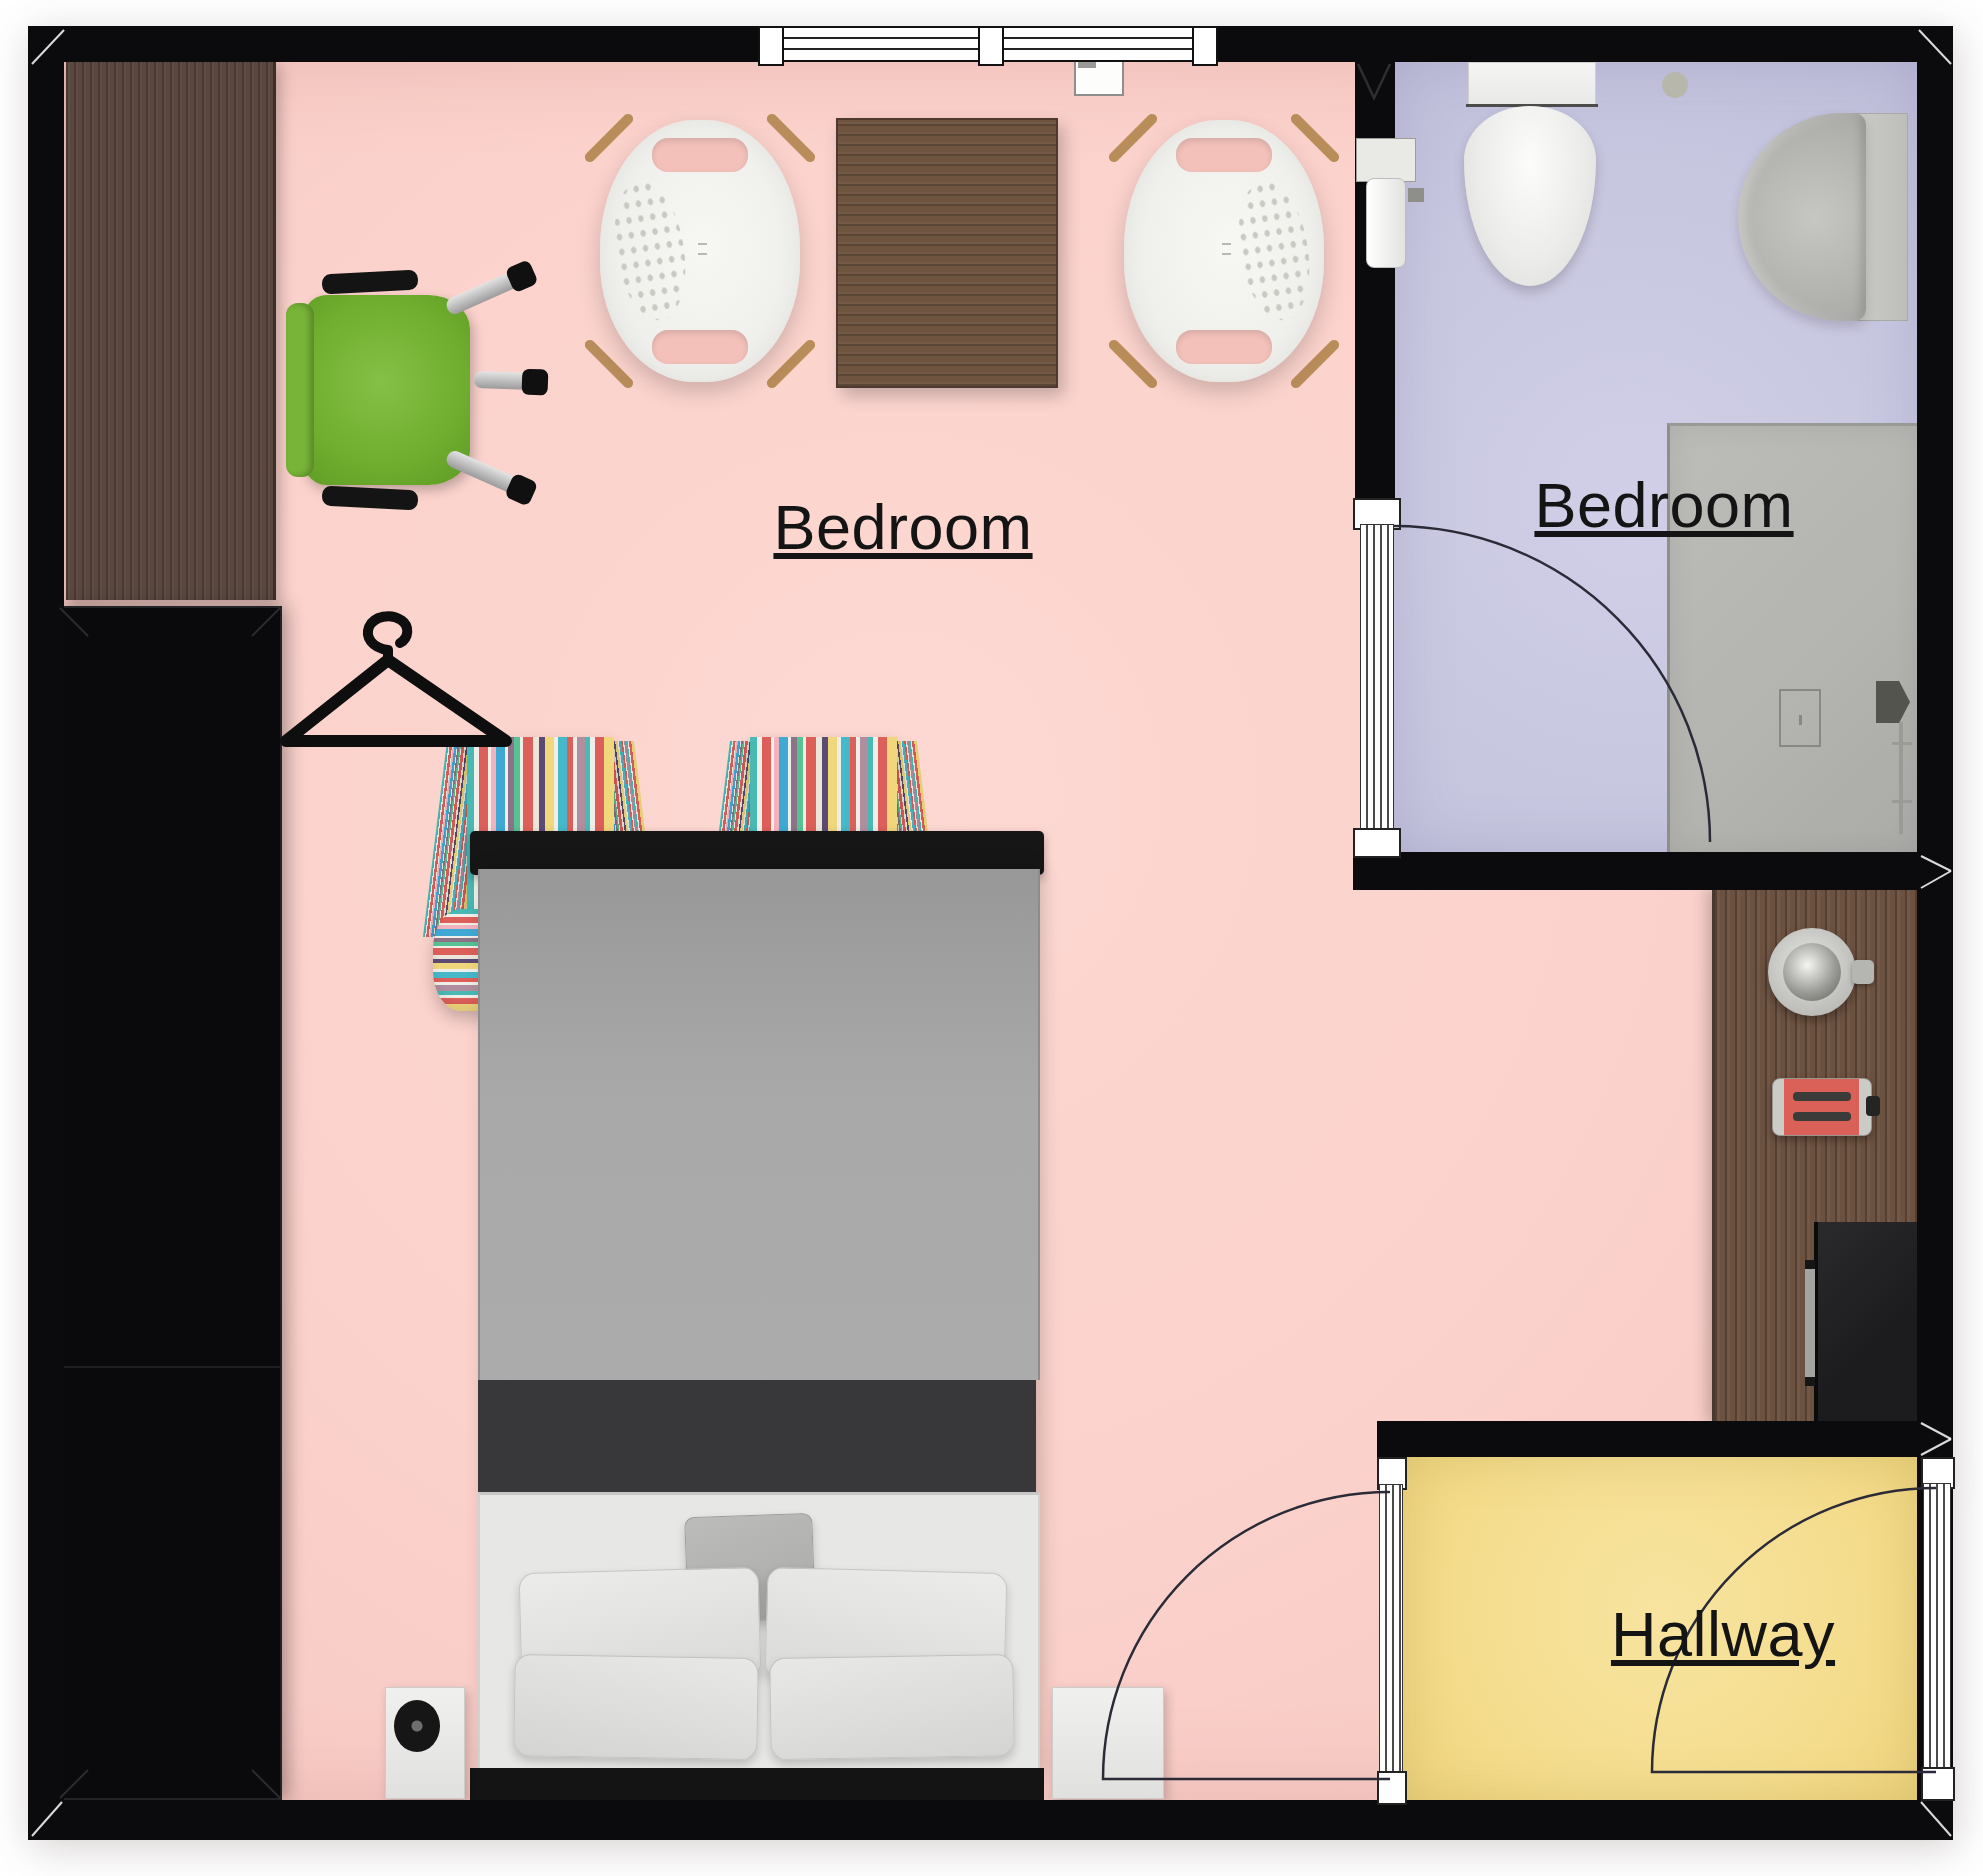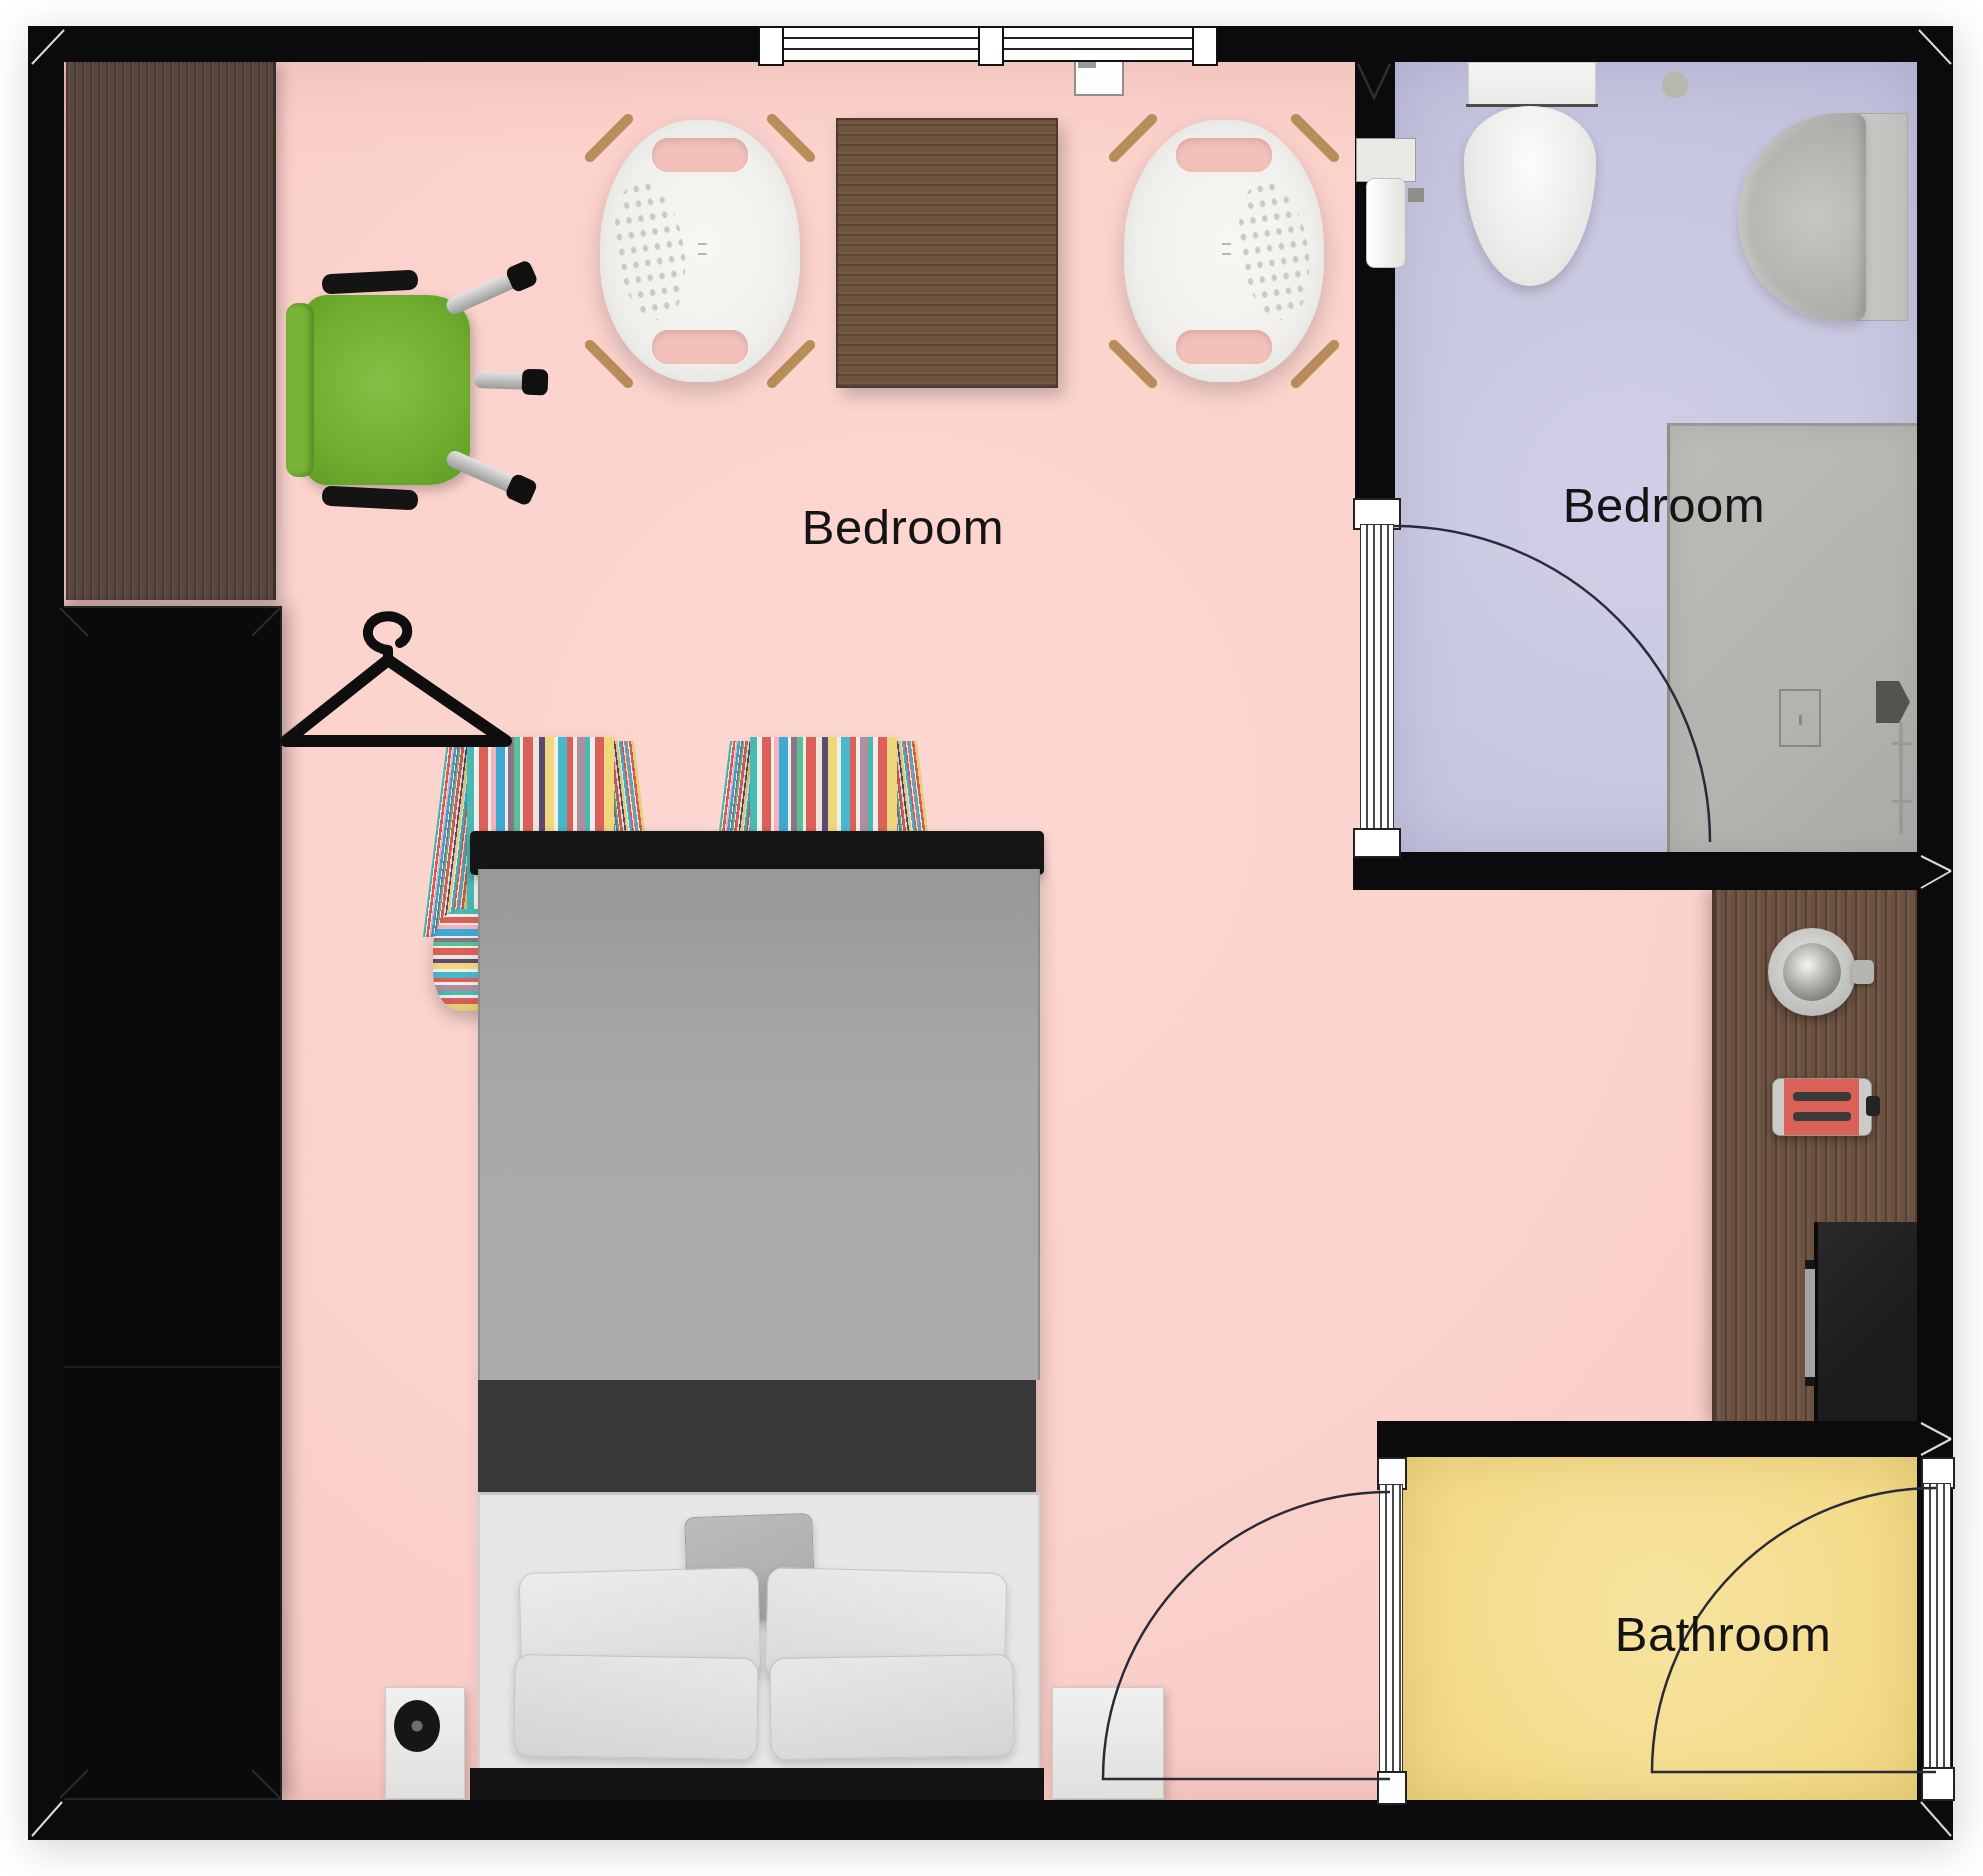--- a/index.html
+++ b/index.html
@@ -153,21 +153,21 @@
   .kettle-knob{left:1852px;top:960px;width:22px;height:24px;background:#b5b5b2;border-radius:5px;box-shadow:0 2px 4px rgba(0,0,0,.3);}
   .toaster{left:1772px;top:1078px;width:100px;height:58px;border-radius:8px;border:1px solid #96968f;
     background:linear-gradient(90deg,#cbcbc8 0 11%,#d96158 11% 88%,#cbcbc8 88% 100%);box-shadow:0 4px 8px rgba(0,0,0,.3);}
   .toaster .slot{position:absolute;left:20px;width:58px;height:9px;background:#3b3b39;border-radius:4px;}
   .toaster .slot.s1{top:13px;} .toaster .slot.s2{top:33px;}
   .toaster-knob{left:1866px;top:1096px;width:14px;height:20px;background:#242422;border-radius:4px;}
   .fridge{left:1814px;top:1222px;width:107px;height:201px;background:linear-gradient(135deg,#2a2a2c 0%,#1c1c1e 60%);border-left:4px solid #0b0b0c;}
   .fridge-handle{left:1805px;top:1260px;width:10px;height:126px;background:#a3a3a0;border-top:9px solid #161616;border-bottom:9px solid #161616;}
 
   
-  .room-label{position:absolute;z-index:7;font-size:49px;color:#141414;letter-spacing:.5px;transform:translate(-50%,-50%);white-space:nowrap;}
+  .room-label{position:absolute;z-index:7;font-size:63px;color:#141414;letter-spacing:.5px;transform:translate(-50%,-50%);white-space:nowrap;text-decoration:underline;}
   .lbl-bedroom{left:903px;top:527px;}
   .lbl-bathroom{left:1664px;top:505px;}
   .lbl-hallway{left:1723px;top:1634px;}
 
   svg.overlay{position:absolute;left:0;top:0;z-index:6;pointer-events:none;}
 </style>
 </head>
 <body>
 
 <div class="plan">
@@ -325,15 +325,15 @@
     <g stroke="rgba(255,255,255,0.14)" stroke-width="2">
       <path d="M60 608 L88 636"></path>
         <path d="M280 608 L252 636"></path>
       <path d="M60 1798 L88 1770"></path>
         <path d="M280 1798 L252 1770"></path>
     </g>
   </svg>
 
   <span class="room-label lbl-bedroom">Bedroom</span>
   <span class="room-label lbl-bathroom">Bedroom</span>
-  <span class="room-label lbl-hallway">Bathroom</span>
+  <span class="room-label lbl-hallway">Hallway</span>
 
 </div>
 
 </body></html>

